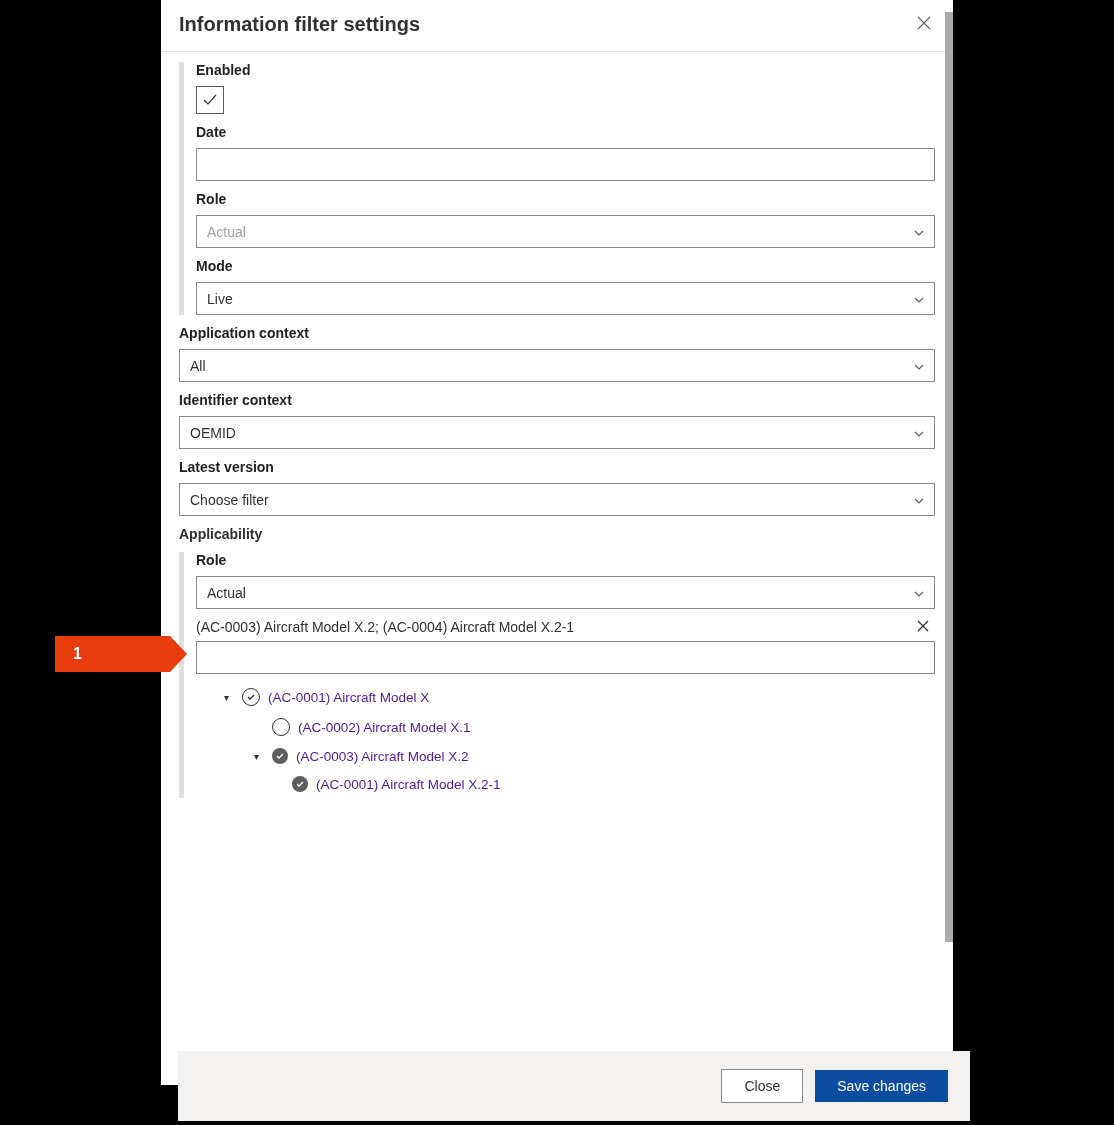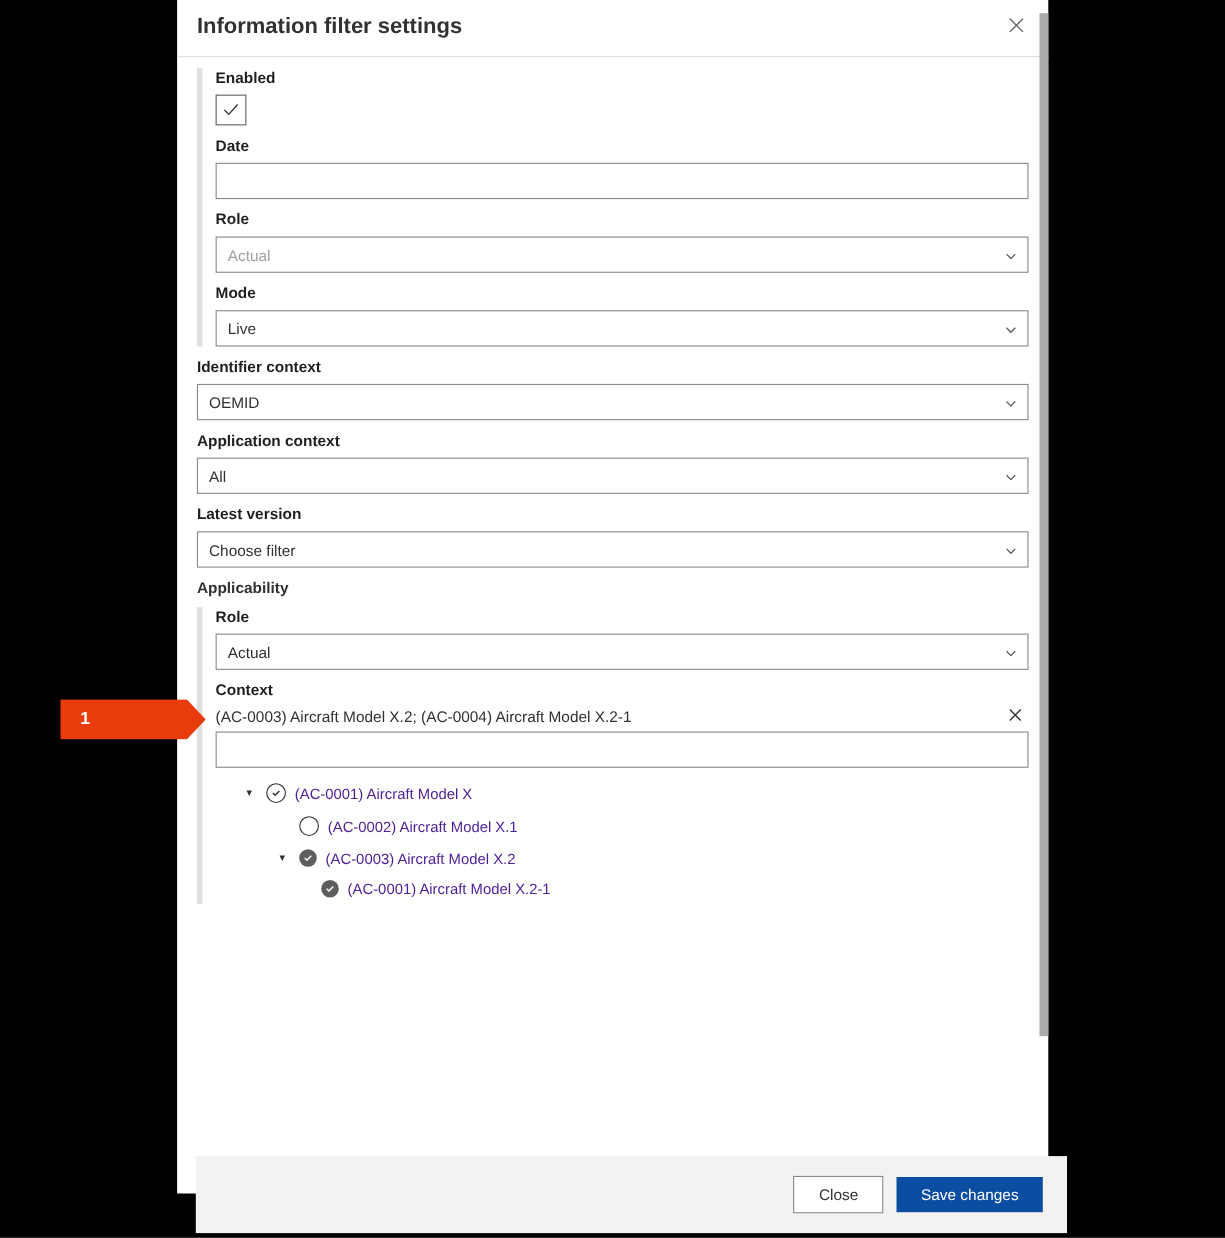--- a/index.html
+++ b/index.html
@@ -90,33 +90,33 @@
           <div class="dropdown">
             <span>Live</span>
             <span class="chev"><svg width="10" height="6" viewBox="0 0 10 6">
                   <path d="M1 1 L5 5 L9 1" stroke="#605e5c" stroke-width="1.2" fill="none"></path>
                 </svg></span>
           </div>
         </div>
       </div>
 
       <div class="field">
+        <div class="field-label">Application context</div>
+        <div class="dropdown">
+          <span>All</span>
+          <span class="chev"><svg width="10" height="6" viewBox="0 0 10 6">
+                <path d="M1 1 L5 5 L9 1" stroke="#605e5c" stroke-width="1.2" fill="none"></path>
+              </svg></span>
+        </div>
+      </div>
+
+      <div class="field">
         <div class="field-label">Identifier context</div>
         <div class="dropdown">
           <span>OEMID</span>
-          <span class="chev"><svg width="10" height="6" viewBox="0 0 10 6">
-                <path d="M1 1 L5 5 L9 1" stroke="#605e5c" stroke-width="1.2" fill="none"></path>
-              </svg></span>
-        </div>
-      </div>
-
-      <div class="field">
-        <div class="field-label">Application context</div>
-        <div class="dropdown">
-          <span>All</span>
           <span class="chev"><svg width="10" height="6" viewBox="0 0 10 6">
                 <path d="M1 1 L5 5 L9 1" stroke="#605e5c" stroke-width="1.2" fill="none"></path>
               </svg></span>
         </div>
       </div>
 
       <div class="field">
         <div class="field-label">Latest version</div>
         <div class="dropdown">
           <span>Choose filter</span>
@@ -133,21 +133,20 @@
           <div class="field-label">Role</div>
           <div class="dropdown">
             <span>Actual</span>
             <span class="chev"><svg width="10" height="6" viewBox="0 0 10 6">
                   <path d="M1 1 L5 5 L9 1" stroke="#605e5c" stroke-width="1.2" fill="none"></path>
                 </svg></span>
           </div>
         </div>
 
         <div class="field">
-          <div class="field-label">Context</div>
           <div class="context-line">
             <span>(AC-0003) Aircraft Model X.2; (AC-0004) Aircraft Model X.2-1</span>
             <span class="x-clear">
               <svg width="12" height="12" viewBox="0 0 12 12">
                   <path d="M1 1 L11 11 M11 1 L1 11" stroke="#323130" stroke-width="1.2"></path>
                 </svg>
             </span>
           </div>
           <div class="input"></div>
 

